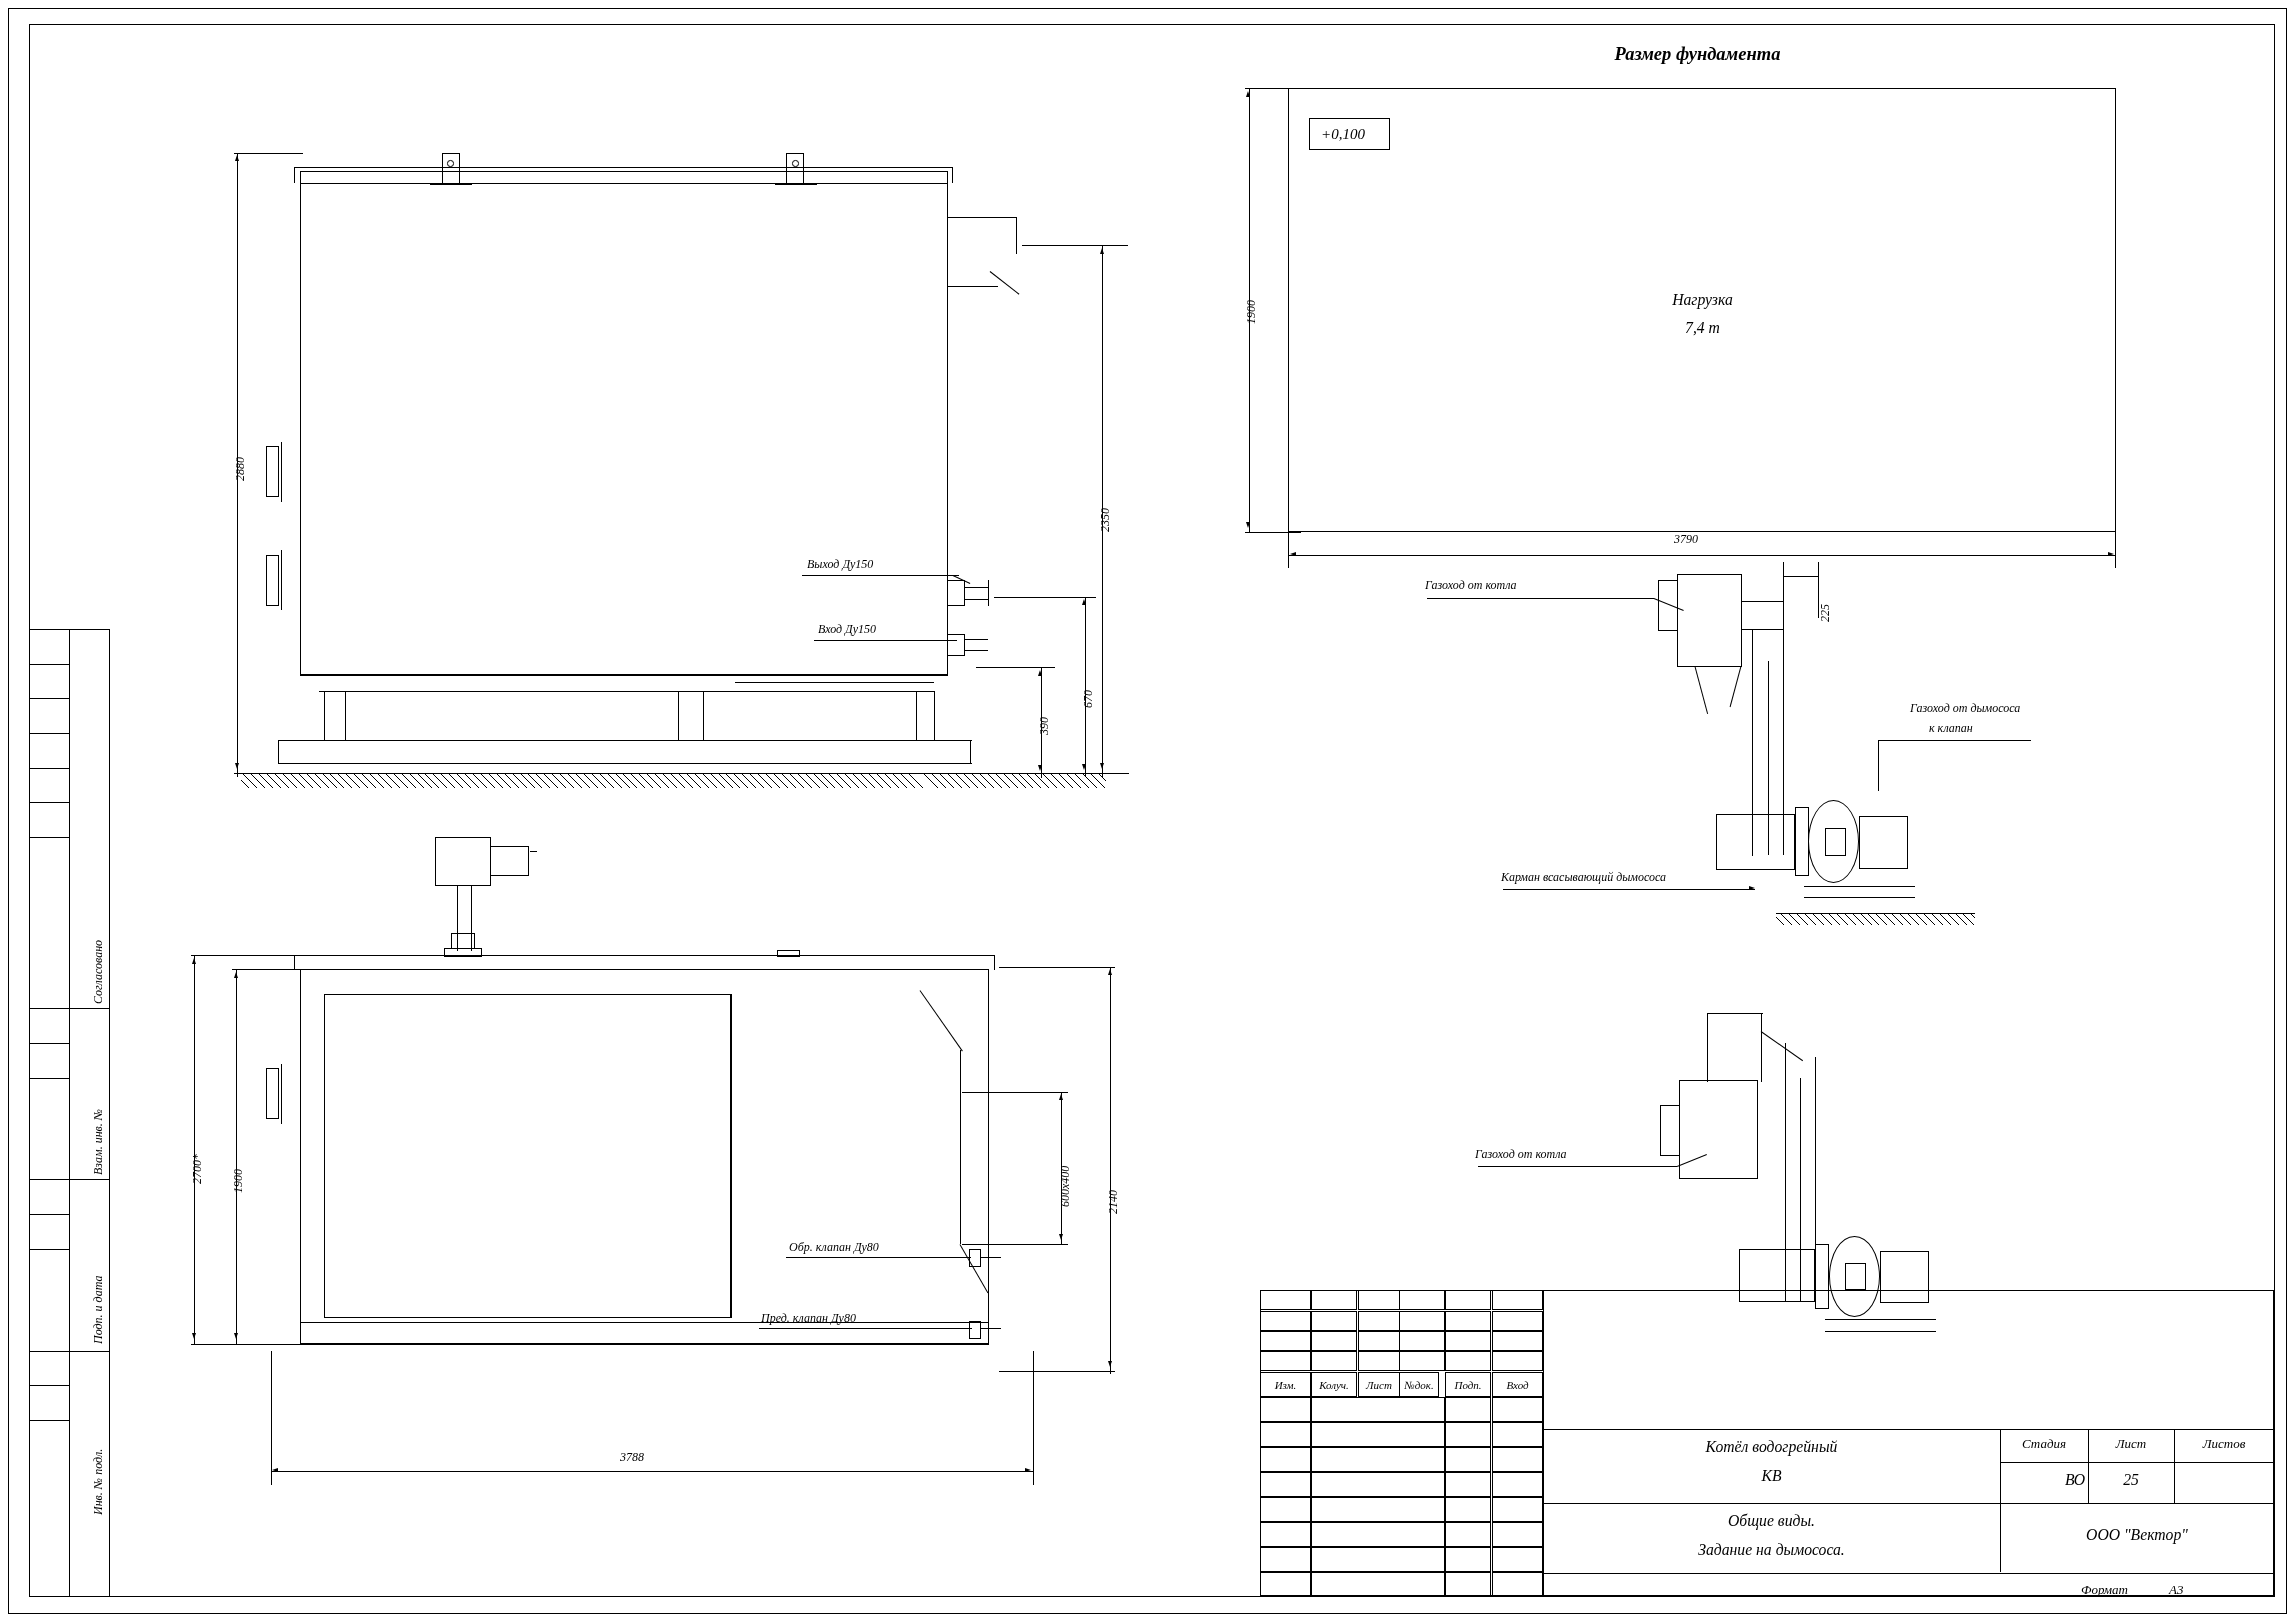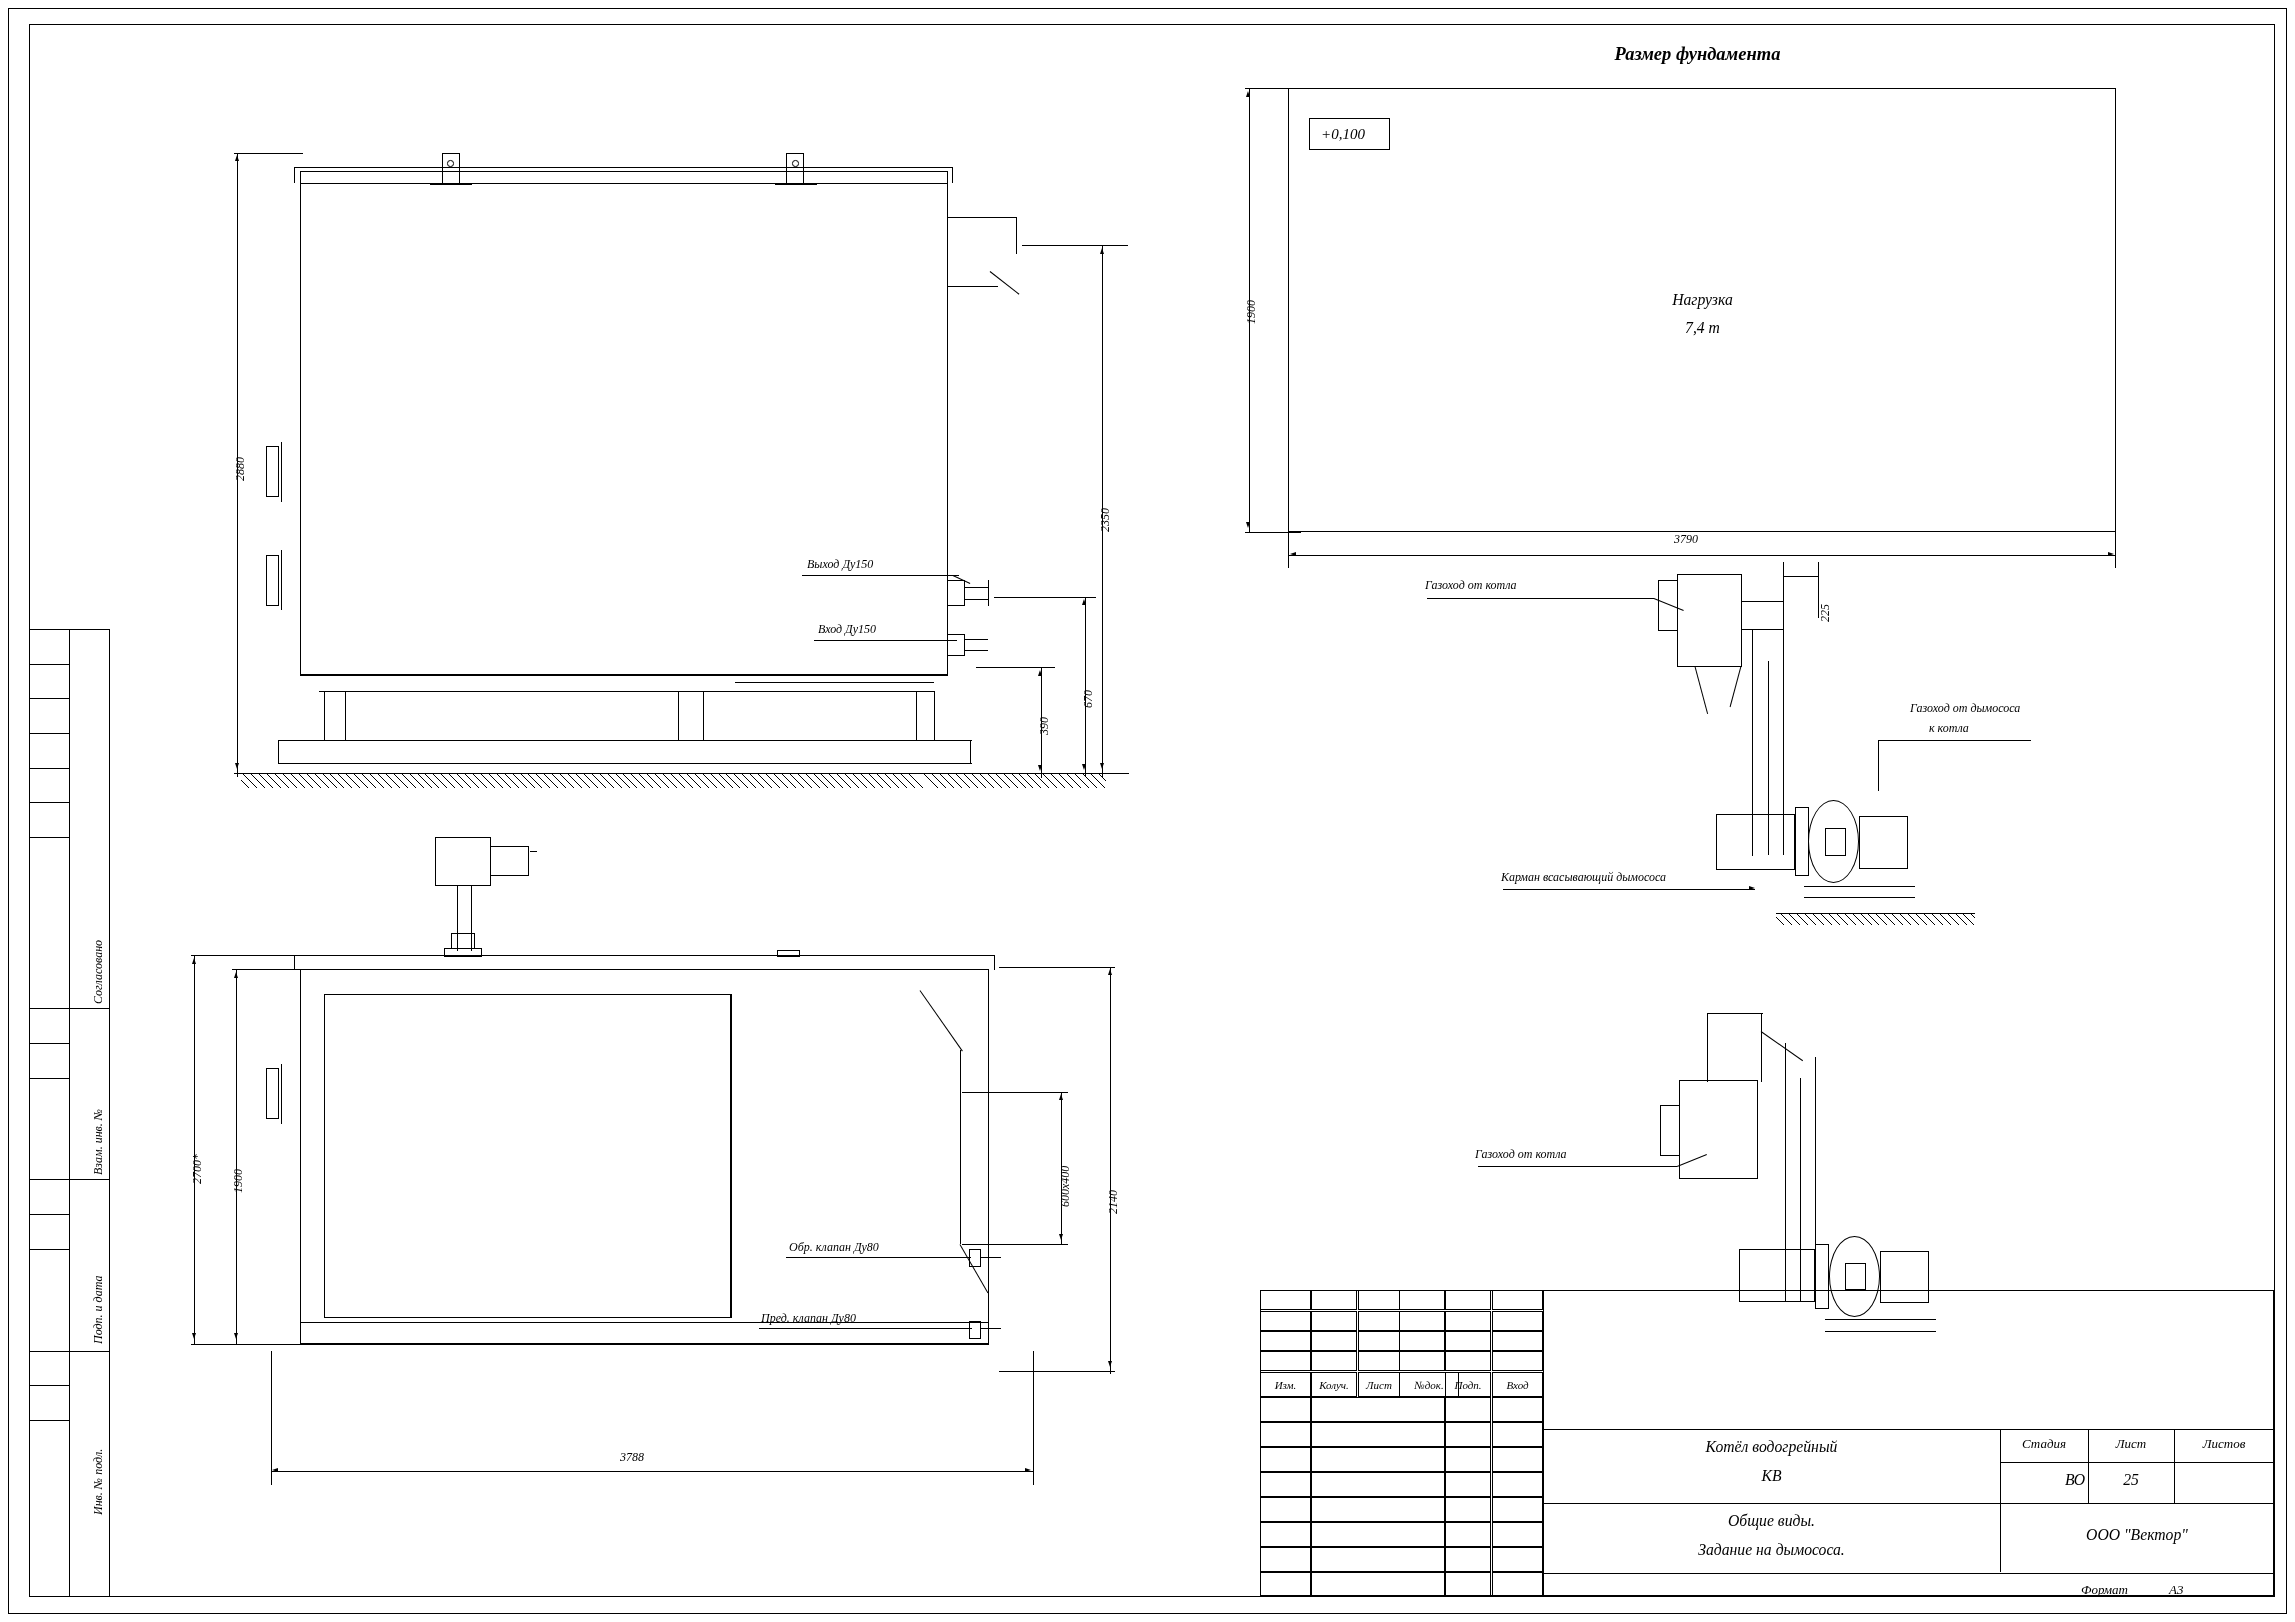--- a/index.html
+++ b/index.html
@@ -274,21 +274,21 @@
   <div class="boxthin" style="left:1795px;top:807px;width:14px;height:69px;"></div>
   <div class="boxthin" style="left:1808px;top:800px;width:51px;height:83px;border-radius:50%;"></div>
   <div class="boxthin" style="left:1825px;top:828px;width:21px;height:28px;"></div>
   <div class="boxthin" style="left:1859px;top:816px;width:49px;height:53px;"></div>
   <div class="ln h" style="left:1804px;top:886px;width:111px;"></div>
   <div class="ln h" style="left:1804px;top:897px;width:111px;"></div>
   <div class="ln h" style="left:1776px;top:913px;width:199px;"></div>
   <div class="hatch" style="left:1776px;top:914px;width:199px;height:11px;"></div>
 
   <div class="txt lbl" style="left:1910px;top:701px;">Газоход от дымососа</div>
-  <div class="txt lbl" style="left:1929px;top:721px;">к котла</div>
+  <div class="txt lbl" style="left:1929px;top:721px;">к клапан</div>
   <div class="ln hthin" style="left:1878px;top:740px;width:153px;"></div>
   <div class="ln vthin" style="left:1878px;top:740px;height:51px;"></div>
 
   <div class="txt lbl" style="left:1501px;top:870px;">Карман всасывающий дымососа</div>
   <div class="ln hthin" style="left:1503px;top:889px;width:252px;"></div>
   <div class="arrowR" style="left:1749px;top:886px;"></div>
 
   <div class="ln vthin" style="left:1783px;top:562px;height:56px;"></div>
   <div class="ln vthin" style="left:1818px;top:562px;height:56px;"></div>
   <div class="ln hthin" style="left:1783px;top:576px;width:35px;"></div>
@@ -344,21 +344,21 @@
   <div class="cell" style="left:1260px;top:1351px;width:51px;height:20.4px;"></div>
   <div class="cell" style="left:1311px;top:1351px;width:46px;height:20.4px;"></div>
   <div class="cell" style="left:1358px;top:1351px;width:42px;height:20.4px;"></div>
   <div class="cell" style="left:1399px;top:1351px;width:46px;height:20.4px;"></div>
   <div class="cell" style="left:1445px;top:1351px;width:46px;height:20.4px;"></div>
   <div class="cell" style="left:1492px;top:1351px;width:51px;height:20.4px;"></div>
 
   <div class="cellb" style="left:1260px;top:1372px;width:51px;height:25px;">Изм.</div>
   <div class="cellb" style="left:1311px;top:1372px;width:46px;height:25px;">Колуч.</div>
   <div class="cellb" style="left:1358px;top:1372px;width:42px;height:25px;">Лист</div>
-  <div class="cellb" style="left:1399px;top:1372px;width:60px;height:25px;">№док.</div>
+  <div class="cellb" style="left:1399px;top:1372px;width:40px;height:25px;">№док.</div>
   <div class="cellb" style="left:1445px;top:1372px;width:46px;height:25px;">Подп.</div>
   <div class="cellb" style="left:1492px;top:1372px;width:51px;height:25px;">Вход</div>
 
   <div class="cell" style="left:1260px;top:1397px;width:51px;height:25px;"></div>
   <div class="cell" style="left:1311px;top:1397px;width:134px;height:25px;"></div>
   <div class="cell" style="left:1445px;top:1397px;width:46px;height:25px;"></div>
   <div class="cell" style="left:1492px;top:1397px;width:51px;height:25px;"></div>
 
   <div class="cell" style="left:1260px;top:1422px;width:51px;height:25px;"></div>
   <div class="cell" style="left:1311px;top:1422px;width:134px;height:25px;"></div>

